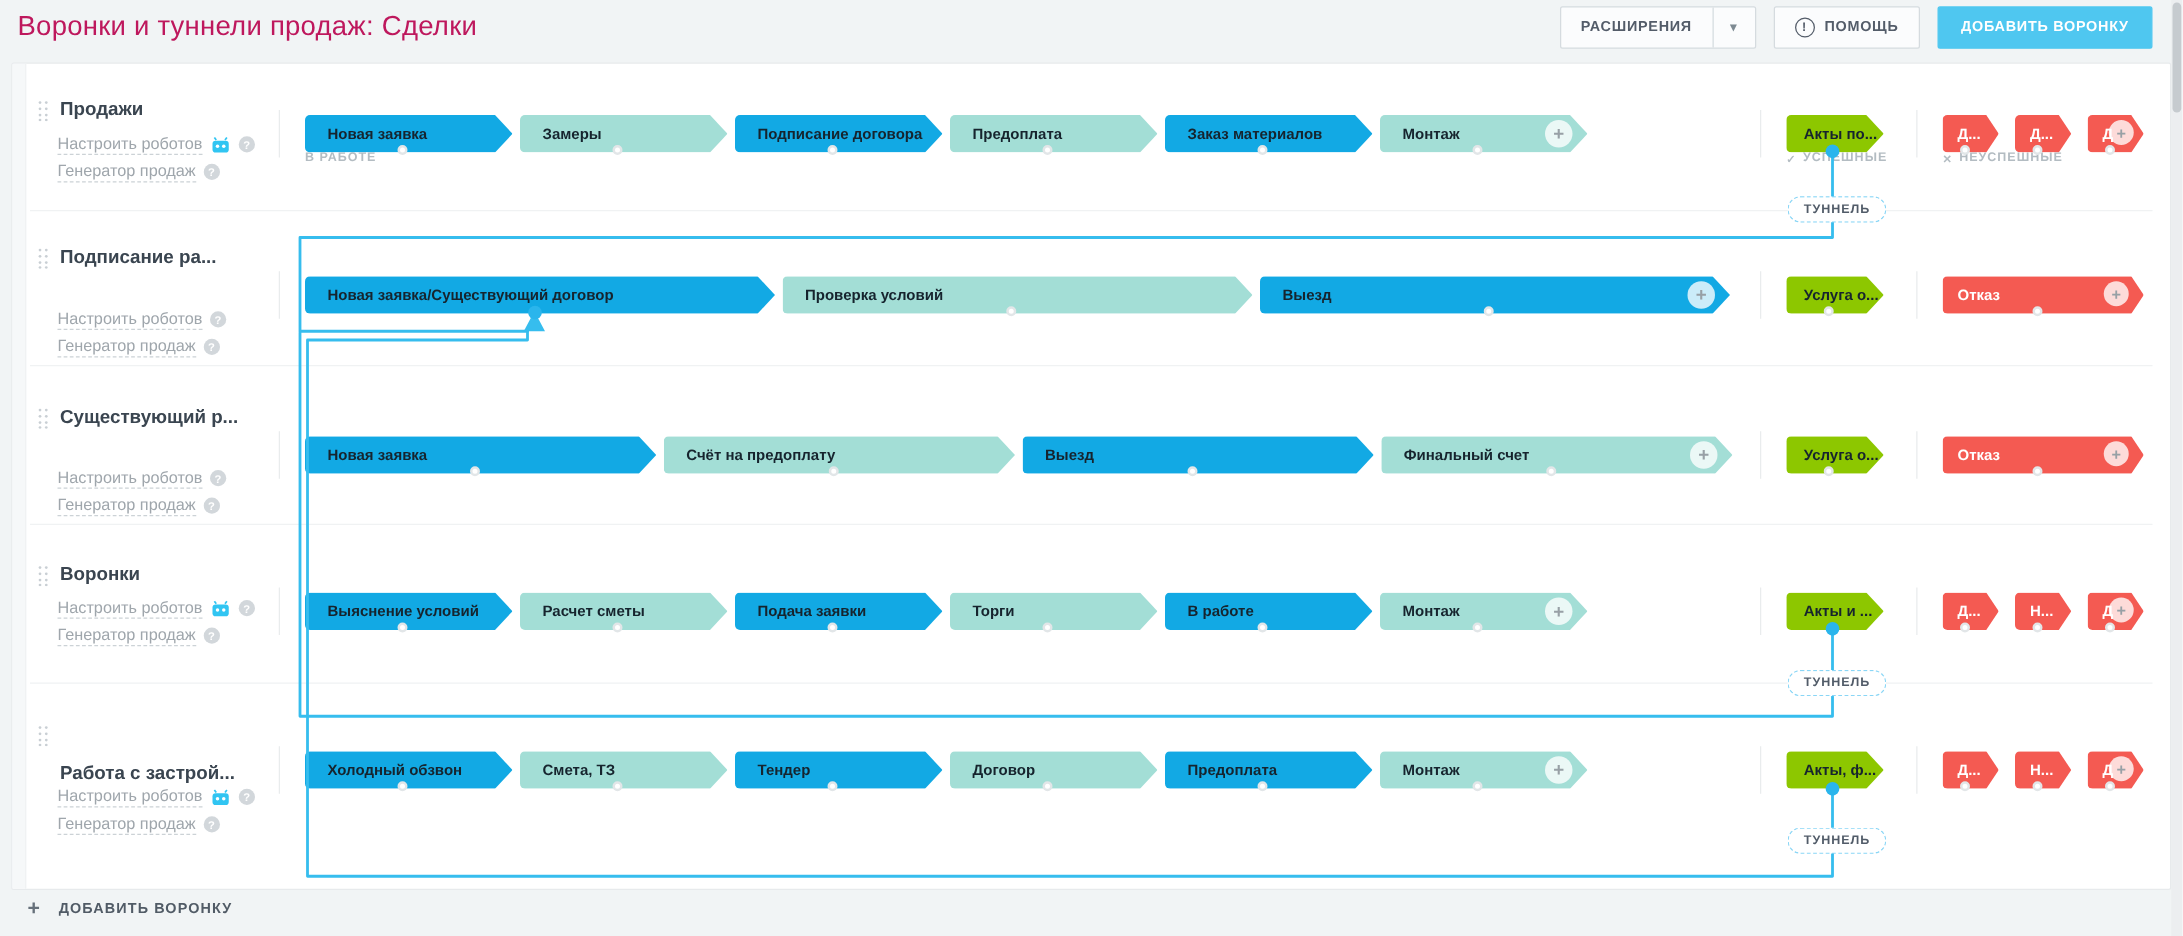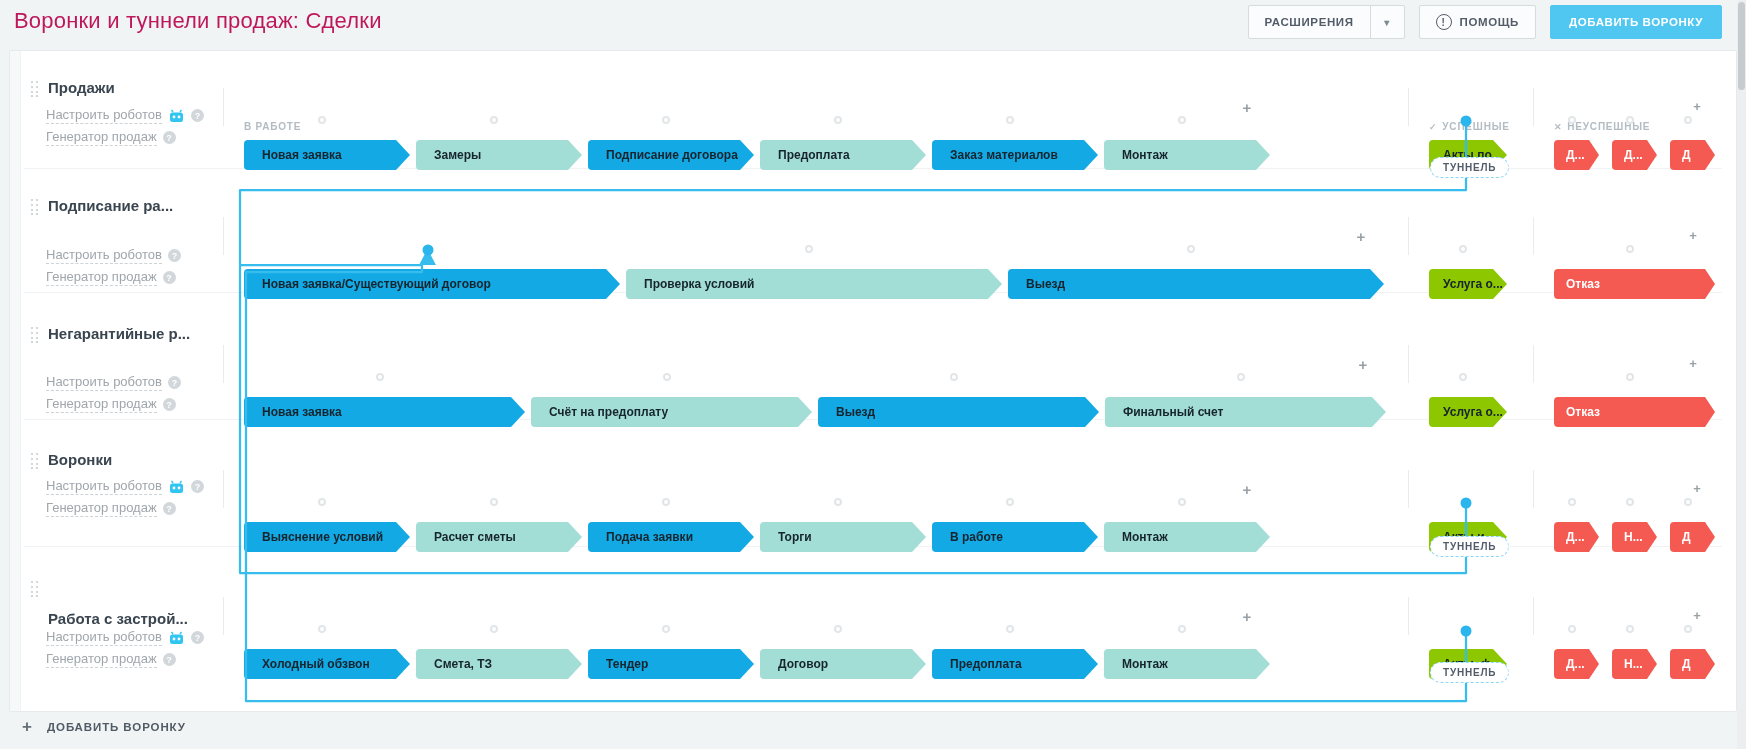--- a/index.html
+++ b/index.html
@@ -29,21 +29,21 @@
   
   .drag { position:absolute; width:9px; height:17px; }
   .funnel-name { position:absolute; font-size:15px; font-weight:bold; color:#3a4550; cursor:pointer; }
   .flink { position:absolute; font-size:13px; color:#9fa6ac; display:flex; align-items:center; gap:6px; cursor:pointer; }
   .flink .txt { border-bottom:1px dashed #ccd2d6; padding-bottom:1px; }
   .qmark { width:13px; height:13px; border-radius:50%; background:#d2d7db; color:#fff; font-size:9px; font-weight:bold; display:inline-flex; align-items:center; justify-content:center; }
 
   
   .stage { position:absolute; height:30px; line-height:30px; font-size:12px; font-weight:600; color:#16242e;
            clip-path:polygon(0 0, calc(100% - 14px) 0, 100% 50%, calc(100% - 14px) 100%, 0 100%);
-           border-radius:4px; padding-left:18px; white-space:nowrap; overflow:hidden; cursor:pointer;margin-top:48px; }
+           border-radius:4px; padding-left:18px; white-space:nowrap; overflow:hidden; cursor:pointer; }
   .stage.blue  { background:#12a9e4; }
   .stage.teal  { background:#a3ded6; }
   .stage.green { background:#8dc700; }
   .stage.red   { background:#f45a52; color:#fff; clip-path:polygon(0 0, calc(100% - 10px) 0, 100% 50%, calc(100% - 10px) 100%, 0 100%); padding-left:12px; }
   .stage-dot { position:absolute; width:8px; height:8px; background:#fff; border:2px solid #e2e6e8; border-radius:50%; z-index:3; }
   .plusbtn { position:absolute; width:22px; height:22px; border-radius:50%; background:rgba(255,255,255,.78); color:#98a0a6; font-size:15px; font-weight:bold; display:flex; align-items:center; justify-content:center; cursor:pointer; z-index:2; }
   .vdiv { position:absolute; width:1px; background:#e9eced; }
 
   
   svg.overlay { position:absolute; left:0; top:0; pointer-events:none; z-index:4; }
@@ -192,21 +192,21 @@
         <div class="drag" style="left: 20px; top: 275px;"><svg width="9" height="17" viewBox="0 0 9 17">
             <circle cx="2" cy="2" r="1.1" fill="#c9cfd4"></circle>
             <circle cx="7" cy="2" r="1.1" fill="#c9cfd4"></circle>
             <circle cx="2" cy="7" r="1.1" fill="#c9cfd4"></circle>
             <circle cx="7" cy="7" r="1.1" fill="#c9cfd4"></circle>
             <circle cx="2" cy="12" r="1.1" fill="#c9cfd4"></circle>
             <circle cx="7" cy="12" r="1.1" fill="#c9cfd4"></circle>
             <circle cx="2" cy="16" r="1.1" fill="#c9cfd4"></circle>
             <circle cx="7" cy="16" r="1.1" fill="#c9cfd4"></circle>
           </svg></div>
-        <div class="funnel-name" style="left: 38px; top: 274px;">Негарантийные р...</div>
+        <div class="funnel-name" style="left: 38px; top: 274px;">Существующий р...</div>
         <div class="flink" style="left: 36px; top: 323px;">
           <span class="txt">Настроить роботов</span>
           <span class="qmark">?</span>
         </div>
         <div class="flink" style="left: 36px; top: 345px;">
           <span class="txt">Генератор продаж</span>
           <span class="qmark">?</span>
         </div>
         <div class="vdiv" style="left: 213px; top: 294px; height: 38px;"></div>
         <div class="vdiv" style="left: 1398px; top: 294px; height: 38px;"></div>

